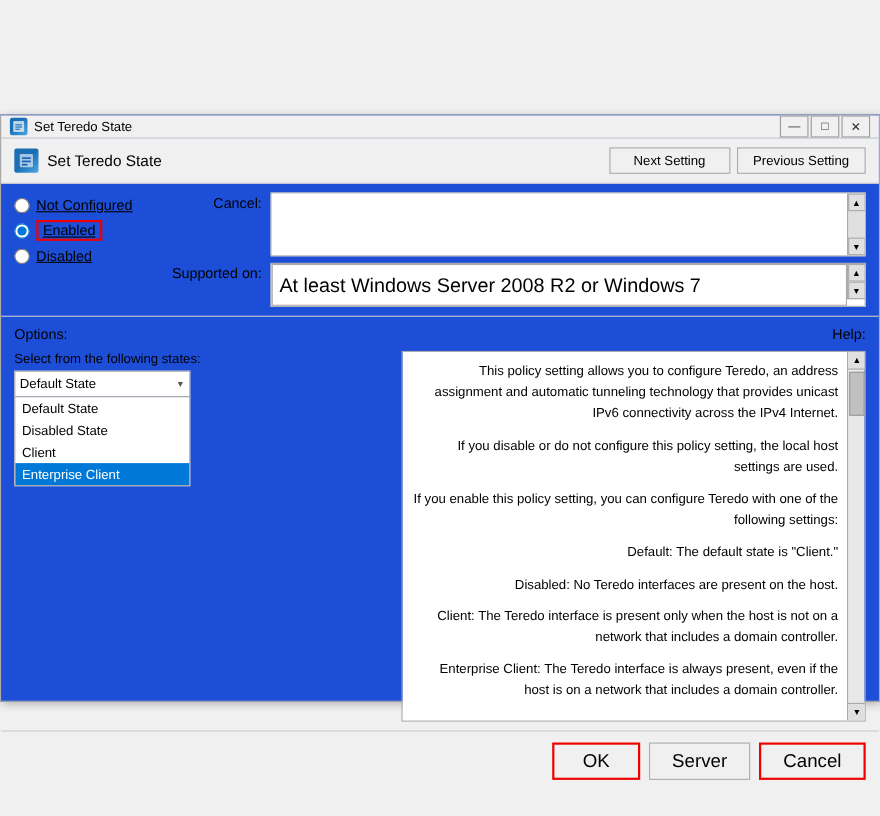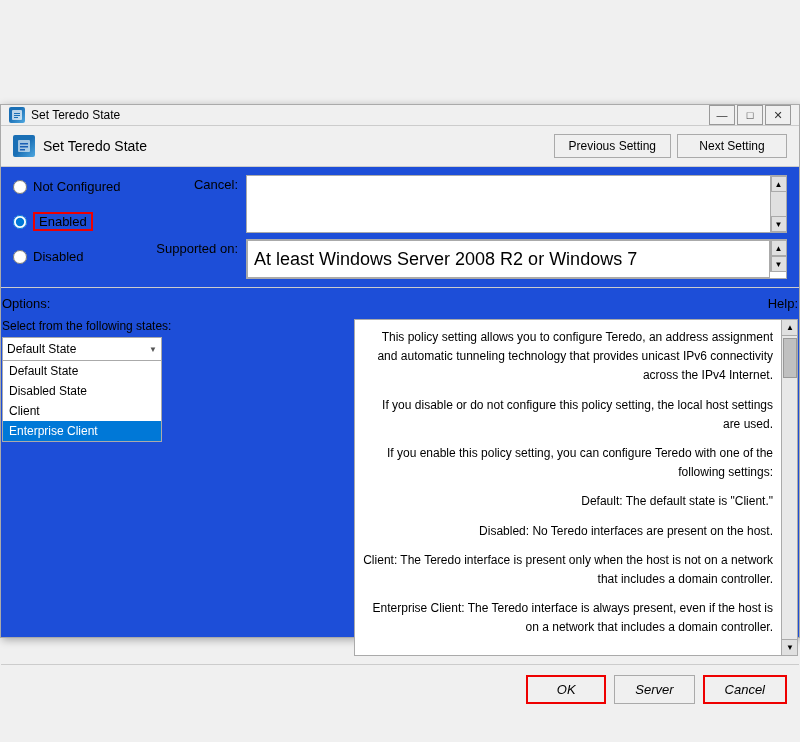--- a/index.html
+++ b/index.html
@@ -107,23 +107,24 @@
     }
     .top-section {
       display: flex;
       padding: 8px 12px;
       border-bottom: 1px solid #ccc;
       gap: 0;
     }
     .radio-group {
       display: flex;
       flex-direction: column;
-      gap: 18px;
+      gap: 6px;
       min-width: 130px;
       padding-top: 4px;
+      text-decoration: underline;
     }
     .radio-item {
       display: flex;
       align-items: center;
       gap: 6px;
       cursor: pointer;
     }
     .radio-item input[type="radio"] {
       width: 14px;
       height: 14px;
@@ -205,21 +206,21 @@
       font-size: 18px;
       background: white;
       border: 1px solid #aaa;
       height: 100%;
       display: flex;
       align-items: center;
     }
     .main-section {
       display: flex;
       flex: 1;
-      padding: 8px 1px;
+      padding: 8px 12px;
       gap: 12px;
       overflow: hidden;
     }
     .left-panel {
       width: 340px;
       display: flex;
       flex-direction: column;
     }
     .right-panel {
       flex: 1;
@@ -320,24 +321,23 @@
       justify-content: flex-end;
       gap: 8px;
       border-top: 1px solid #ccc;
       background: #f0f0f0;
     }
     .footer-btn {
       padding: 5px 20px;
       background: #f0f0f0;
       border: 1px solid #aaa;
       cursor: pointer;
-      font-size: 13px;
+      font-size: 17px;
       min-width: 80px;
       text-align: center;
-      font-style: italic;
     }
     .footer-btn.highlighted {
       border: 2px solid #e00;
     }
   </style>
 </head>
 <body>
 
 <div class="window">
 
@@ -362,22 +362,22 @@
     <div class="header-icon">
       <svg width="14" height="14" viewBox="0 0 14 14">
         <rect x="1" y="1" width="12" height="12" fill="white" opacity="0.6" rx="1"></rect>
         <rect x="3" y="4" width="8" height="1.5" fill="#1a5fb4"></rect>
         <rect x="3" y="7" width="8" height="1.5" fill="#1a5fb4"></rect>
         <rect x="3" y="10" width="5" height="1.5" fill="#1a5fb4"></rect>
       </svg>
     </div>
     <span class="header-title">Set Teredo State</span>
     <div class="header-buttons">
+      <button class="nav-btn">Next Setting</button>
       <button class="nav-btn">Previous Setting</button>
-      <button class="nav-btn">Next Setting</button>
     </div>
   </div>
 
   <div class="content-area">
 
     <div class="top-section">
 
       <div class="radio-group">
         <label class="radio-item">
           <input type="radio" name="config" style="">

